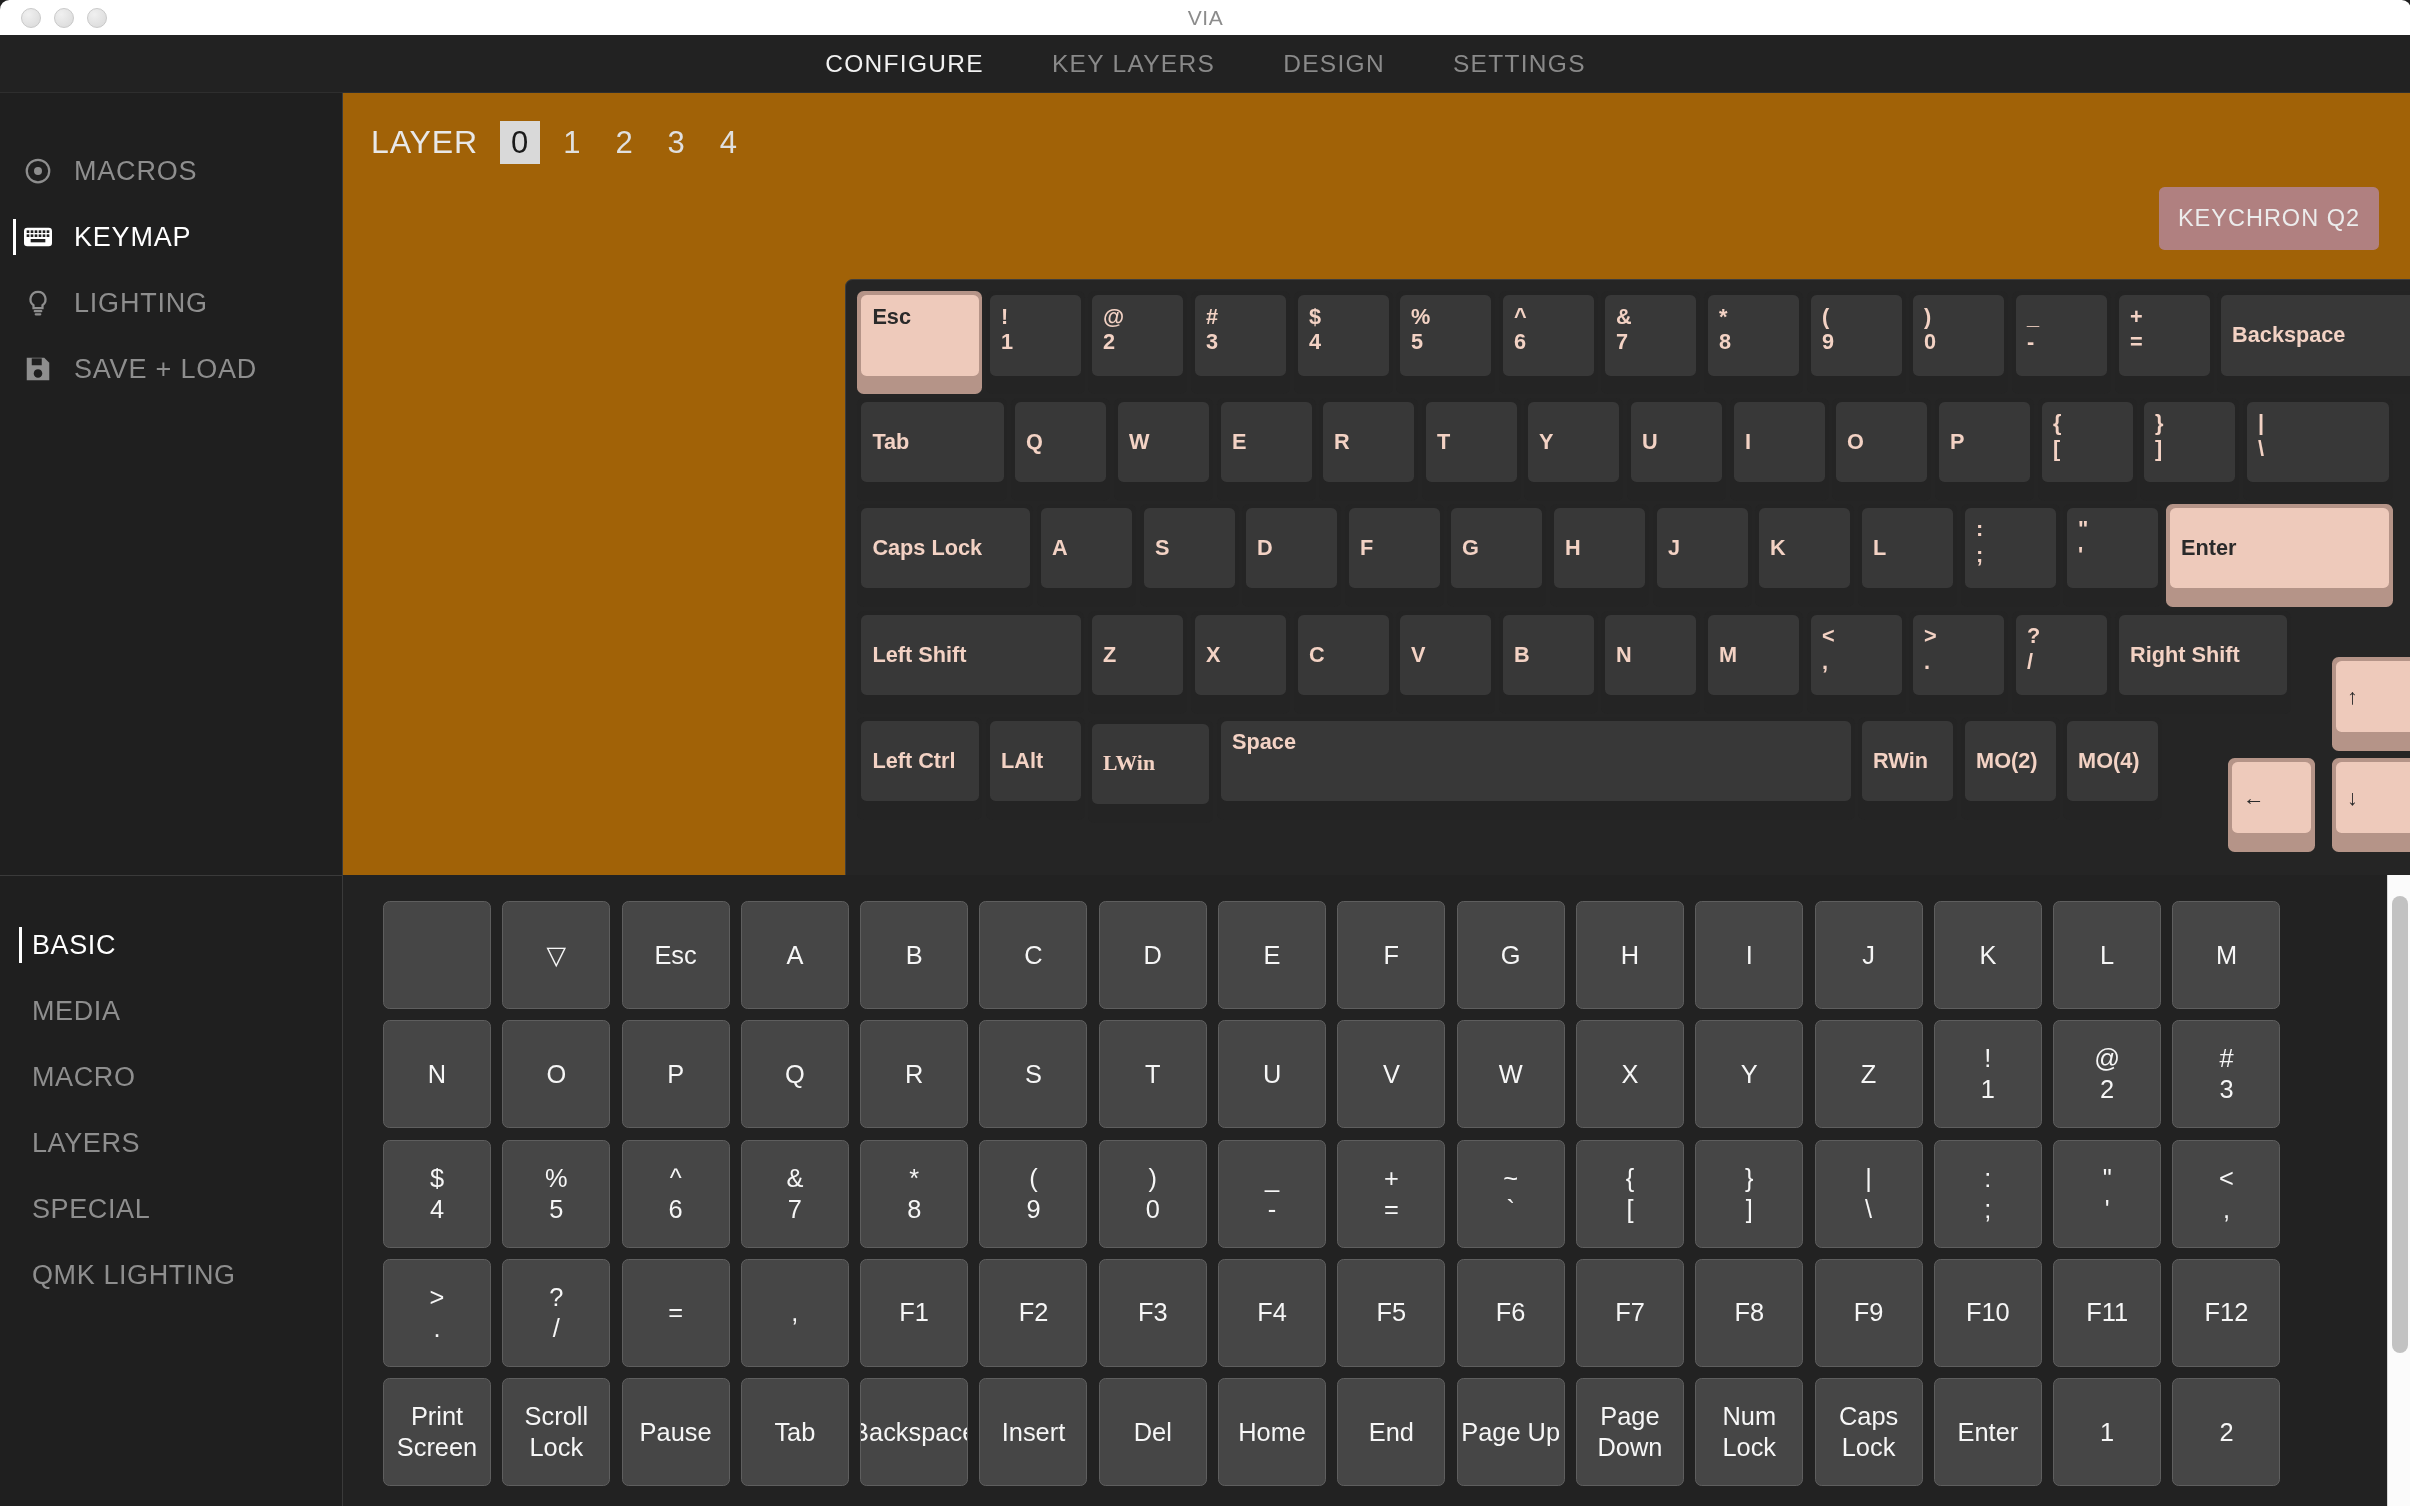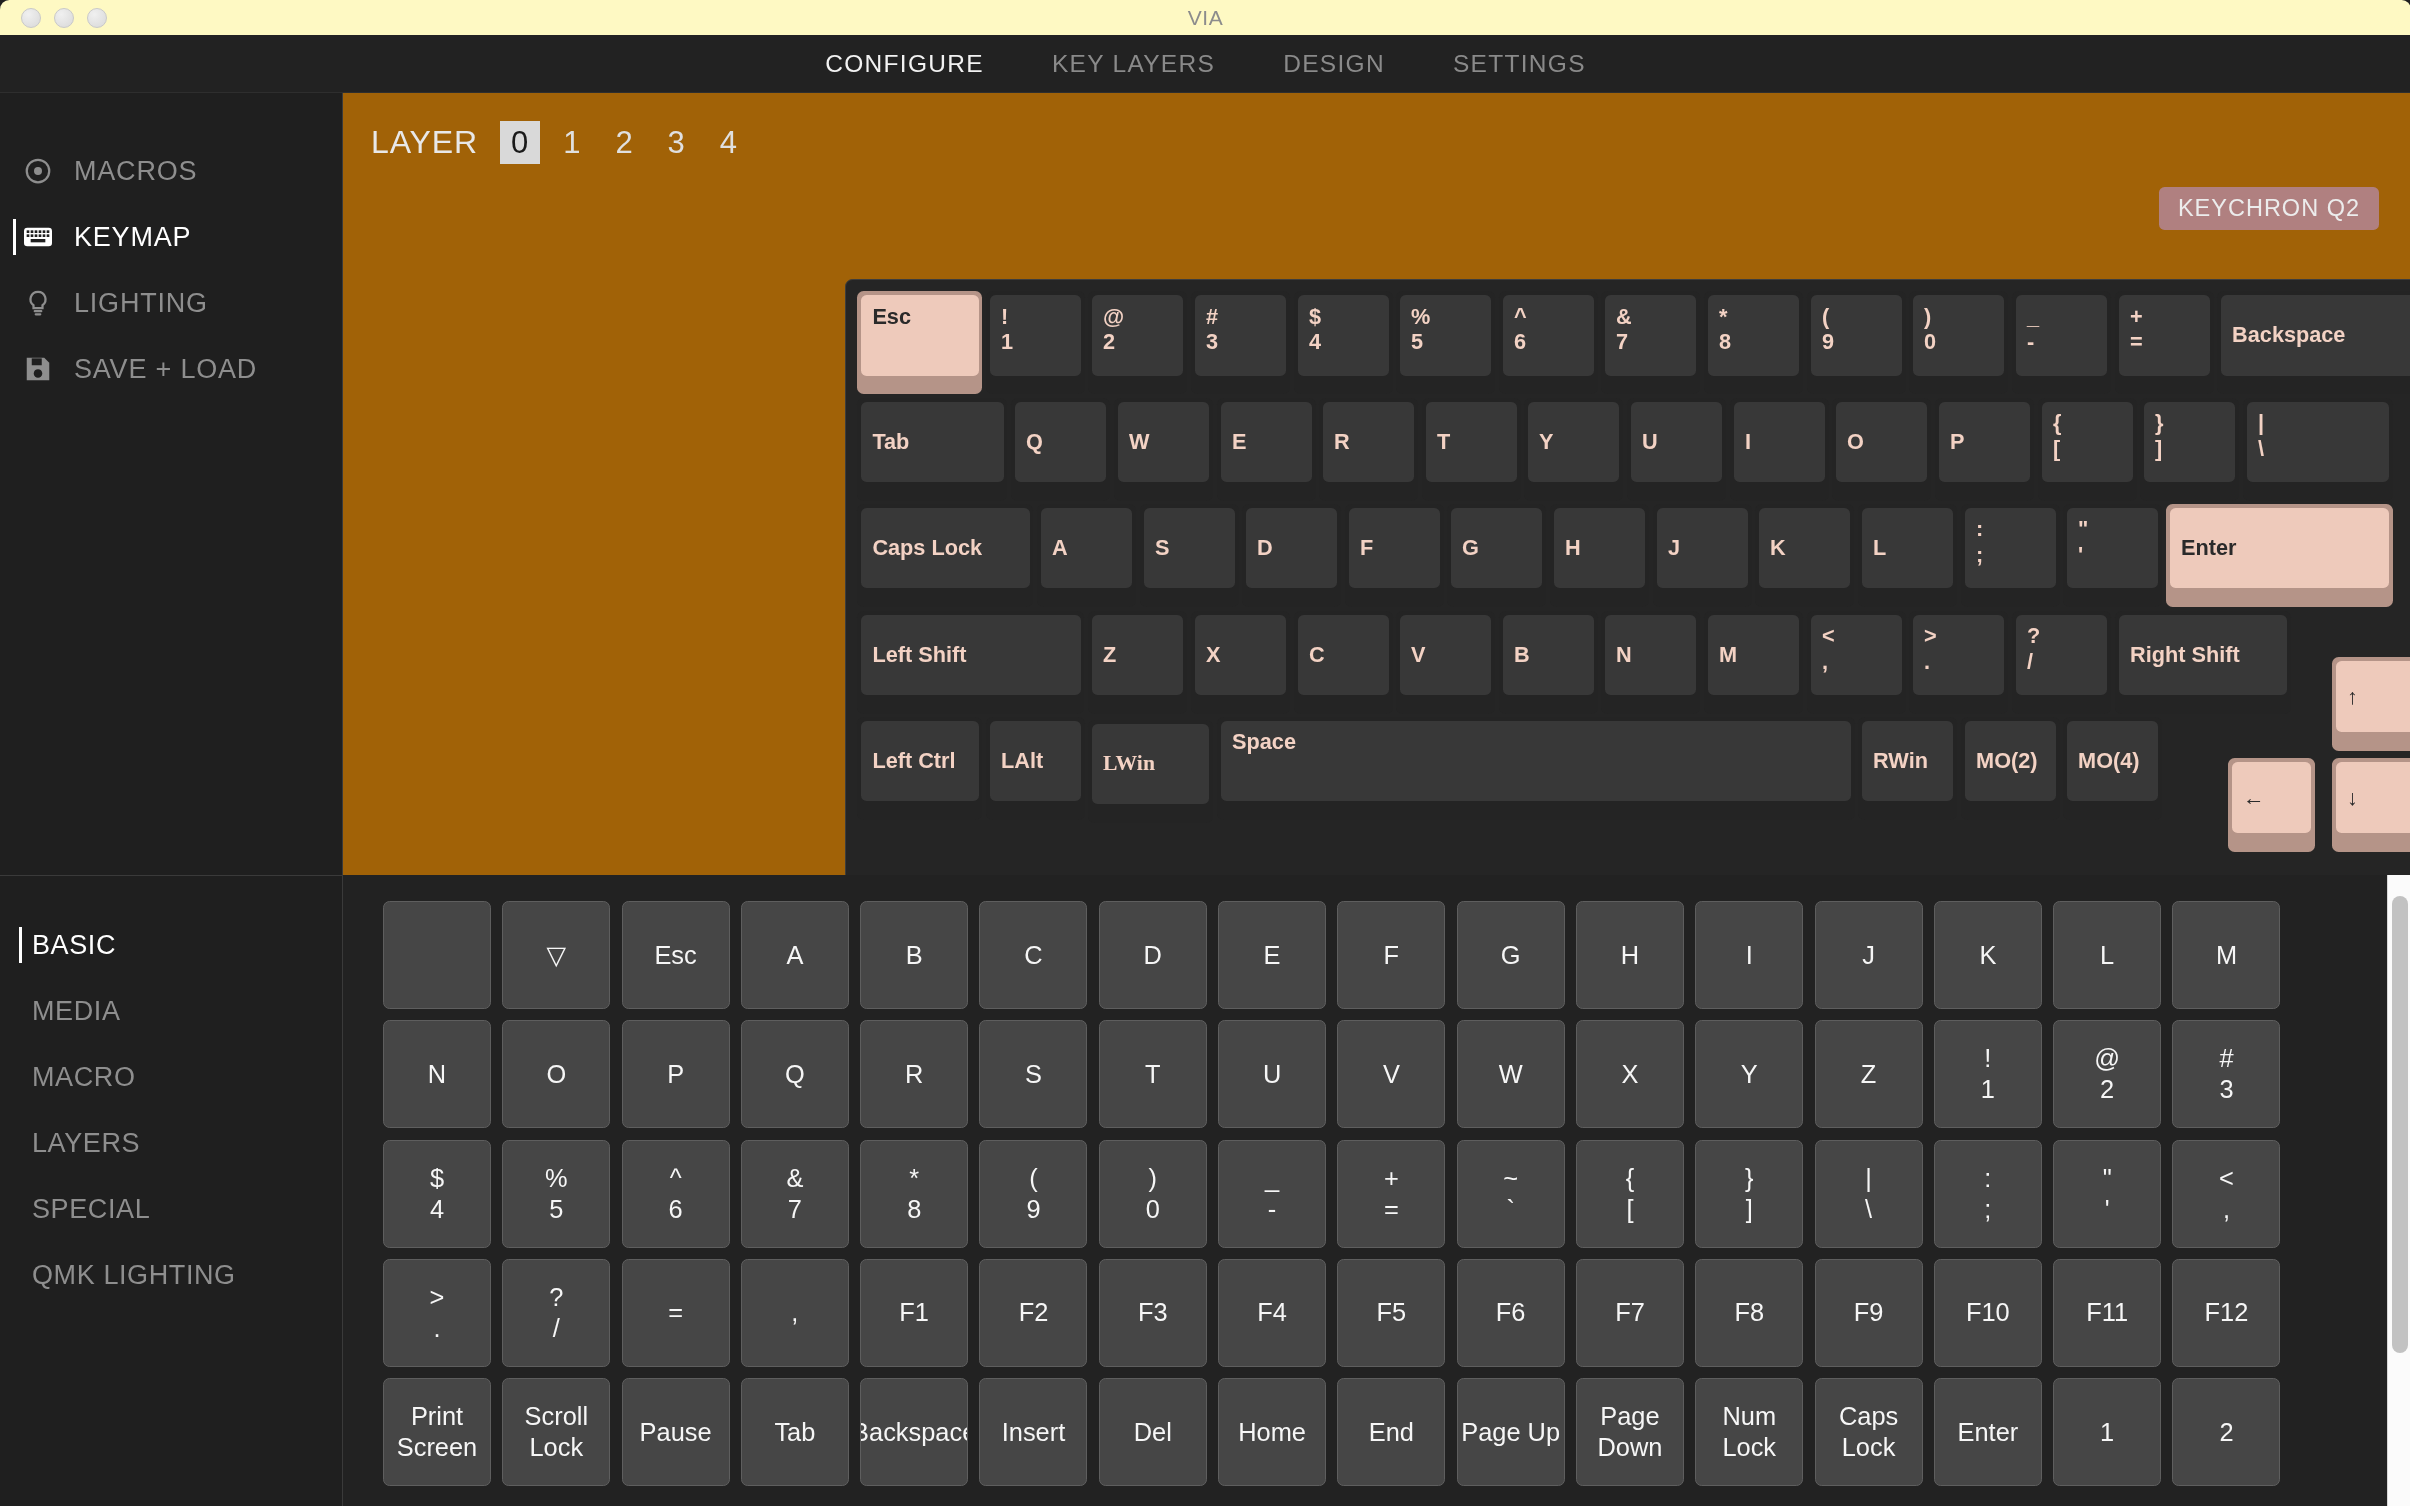--- a/index.html
+++ b/index.html
@@ -5,21 +5,21 @@
   * { box-sizing: border-box; margin: 0; padding: 0; }
   html, body {
     width: 2411px; height: 1507px;
     background: #1f1f1f;
     font-family: "Liberation Sans", sans-serif;
     overflow: hidden;
   }
 
   
   .titlebar {
-    height: 35px; background: #fef9c3;
+    height: 35px; background: #ffffff;
     display: flex; align-items: center; position: relative;
     border-top-left-radius: 9.4px; border-top-right-radius: 9.4px;
   }
   .traffic { display: flex; gap: 13px; padding-left: 21px; }
   .light { width: 20px; height: 20px; border-radius: 50%;
            background: radial-gradient(circle at 35% 30%, #f0f0f0, #d8d8d8);
            border: 0.9px solid #c9c9c9; }
   .win-title {
     position: absolute; left: 0; right: 0; text-align: center;
     font-size: 21px; color: #8c8c8c; letter-spacing: 0.5px;
@@ -76,21 +76,21 @@
   .layerlabel { font-size: 32px; color: #e8e8e8; letter-spacing: 0.9px; margin-right: 9.4px; }
   .layerbtn {
     width: 40px; height: 43px; display: flex; align-items: center; justify-content: center;
     font-size: 31px; color: #e0e0e0; cursor: pointer;
   }
   .layerbtn.sel { background: #d9d9d9; color: #1a1a1a; }
 
   .kbbadge {
     position: absolute; right: 32px; top: 94px;
     background: #b08080; color: #ececec; font-size: 23.5px; letter-spacing: 1px;
-    padding: 8px 19px; border-radius: 5.6px;
+    padding: 18px 19px; border-radius: 5.6px;
   }
 
   .kbframe {
     position: absolute; left: 502px; top: 186px;
     width: 1753px; height: 603px;
     background: #252525; border: 1.9px solid #3d3d3d; border-radius: 7.5px;
   }
   .kbinner { position: relative; width: 100%; height: 100%; }
 
   

